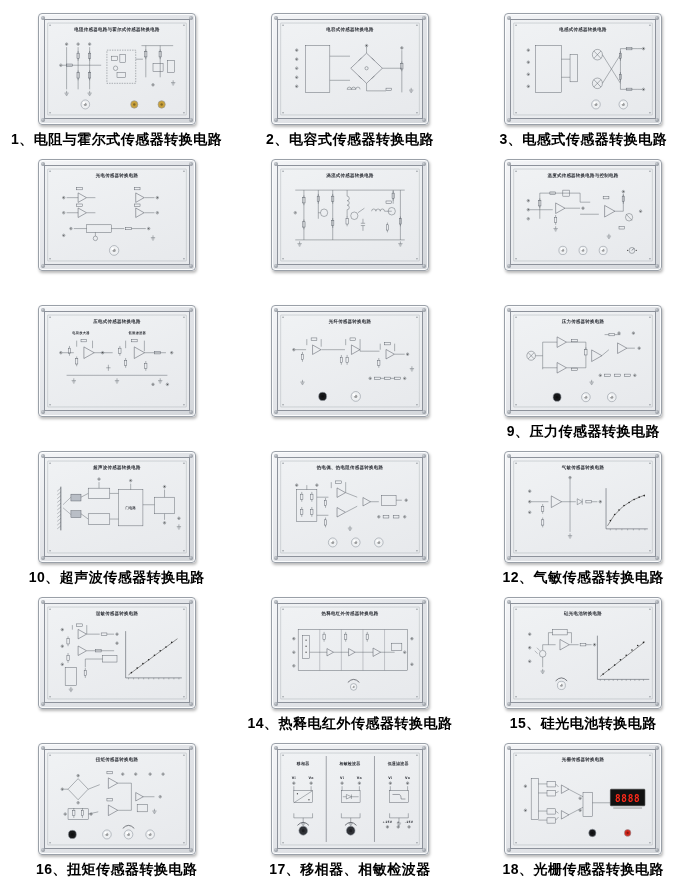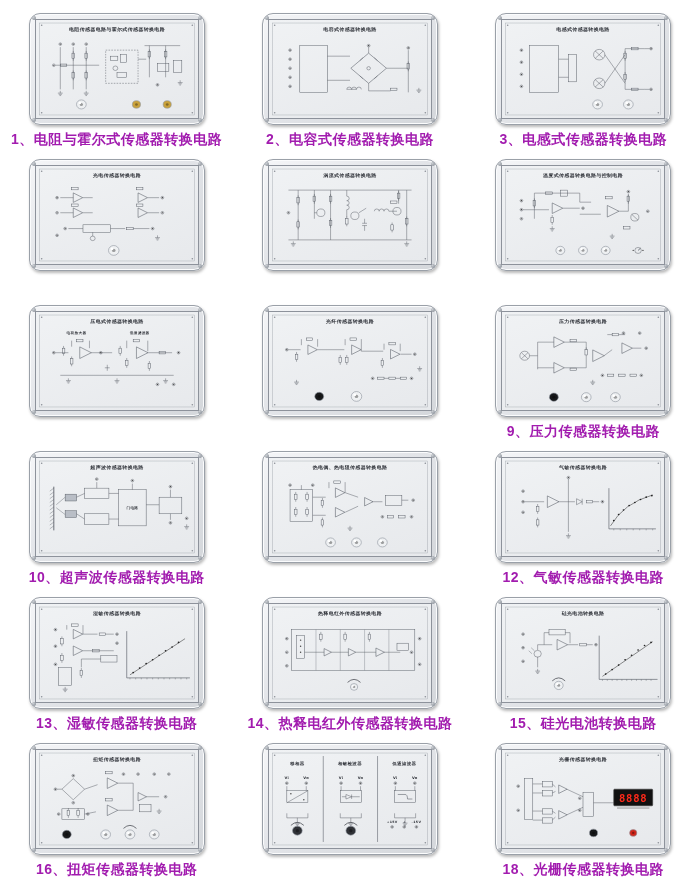--- a/index.html
+++ b/index.html
@@ -9,41 +9,41 @@
     display:grid;
     grid-template-columns:repeat(3,1fr);
     grid-template-rows:repeat(6,1fr);
     padding-top:4px;box-sizing:border-box;
   }
   .cell{
     margin:0;display:flex;flex-direction:column;align-items:center;
     justify-content:flex-start;padding-top:9px;box-sizing:border-box;
   }
   .panel{
-    width:176px;height:112px;position:relative;box-sizing:border-box;
+    width:158px;height:112px;position:relative;box-sizing:border-box;
     background:linear-gradient(145deg,#f5f6f8 0%,#e3e5e9 45%,#d4d7db 100%);
-    border:1px solid #9aa0a8;border-radius:11px;
+    border:1px solid #9aa0a8;border-radius:4px;
     box-shadow:1px 2px 3px rgba(0,0,0,0.28), inset 0 0 0 1px #fbfcfd;
     padding:5px;
   }
   .screw{
     position:absolute;width:4px;height:4px;border-radius:50%;
     background:radial-gradient(circle at 35% 35%,#c9cdd2,#7c828b);
   }
   .screw.tl{top:2px;left:2px}.screw.tr{top:2px;right:2px}
   .screw.bl{bottom:2px;left:2px}.screw.br{bottom:2px;right:2px}
   .plate{
     width:100%;height:100%;box-sizing:border-box;
     background:linear-gradient(160deg,#f0f2f4,#e7e9ec);
     border:1px solid #8d929b;position:relative;overflow:hidden;
   }
   .schem{width:100%;height:100%;display:block;}
   .caption{
     margin-top:6px;text-align:left;
-    font-size:14px;font-weight:bold;color:#a21caf;
+    font-size:14px;font-weight:bold;color:#000000;
     letter-spacing:0.5px;white-space:nowrap;
   }
 </style>
 </head>
 <body>
 
 <div id="grid">
     <figure class="cell">
       <div class="panel">
         <span class="screw tl"></span>
@@ -948,21 +948,20 @@
             <line x1="151" y1="98" x2="151" y2="100" stroke="#555a63" stroke-width="0.5"></line>
             <line x1="158" y1="98" x2="158" y2="100" stroke="#555a63" stroke-width="0.5"></line>
             <line x1="165" y1="98" x2="165" y2="100" stroke="#555a63" stroke-width="0.5"></line>
             <line x1="172" y1="98" x2="172" y2="100" stroke="#555a63" stroke-width="0.5"></line>
             <line x1="179" y1="98" x2="179" y2="100" stroke="#555a63" stroke-width="0.5"></line>
             <line x1="186" y1="98" x2="186" y2="100" stroke="#555a63" stroke-width="0.5"></line>
             <text x="150" y="34" text-anchor="middle" font-size="4" fill="#2e3138" font-weight="bold" font-family="&quot;DejaVu Sans&quot;,sans-serif" letter-spacing="0.4"></text>
           </svg>
         </div>
       </div>
-      <figcaption class="caption">13、湿敏传感器转换电路</figcaption>
     </figure>
     <figure class="cell">
       <div class="panel">
         <span class="screw tl"></span>
         <span class="screw tr"></span>
         <span class="screw bl"></span>
         <span class="screw br"></span>
         <div class="plate">
           <svg viewBox="0 0 200 130" preserveAspectRatio="none" class="schem">
             <rect x="4" y="4" width="192" height="122" fill="none" stroke="#9aa0a6" stroke-width="0.5"></rect>
@@ -1256,20 +1255,21 @@
             <circle cx="167" cy="102" r="1.7" fill="none" stroke="#555a63" stroke-width="0.6"></circle>
             <circle cx="167" cy="102" r="0.8" fill="#333"></circle>
             <circle cx="182" cy="102" r="1.7" fill="none" stroke="#555a63" stroke-width="0.6"></circle>
             <circle cx="182" cy="102" r="0.8" fill="#333"></circle>
             <text x="152" y="97" text-anchor="middle" font-size="4" fill="#2e3138" font-weight="bold" font-family="&quot;DejaVu Sans&quot;,sans-serif" letter-spacing="0.4">+15V</text>
             <text x="167" y="97" text-anchor="middle" font-size="4" fill="#2e3138" font-weight="bold" font-family="&quot;DejaVu Sans&quot;,sans-serif" letter-spacing="0.4">⊥</text>
             <text x="182" y="97" text-anchor="middle" font-size="4" fill="#2e3138" font-weight="bold" font-family="&quot;DejaVu Sans&quot;,sans-serif" letter-spacing="0.4">-15V</text>
           </svg>
         </div>
       </div>
+      <figcaption class="caption">17、移相器、相敏检波器</figcaption>
     </figure>
     <figure class="cell">
       <div class="panel">
         <span class="screw tl"></span>
         <span class="screw tr"></span>
         <span class="screw bl"></span>
         <span class="screw br"></span>
         <div class="plate">
           <svg viewBox="0 0 200 130" preserveAspectRatio="none" class="schem">
             <rect x="4" y="4" width="192" height="122" fill="none" stroke="#9aa0a6" stroke-width="0.5"></rect>

